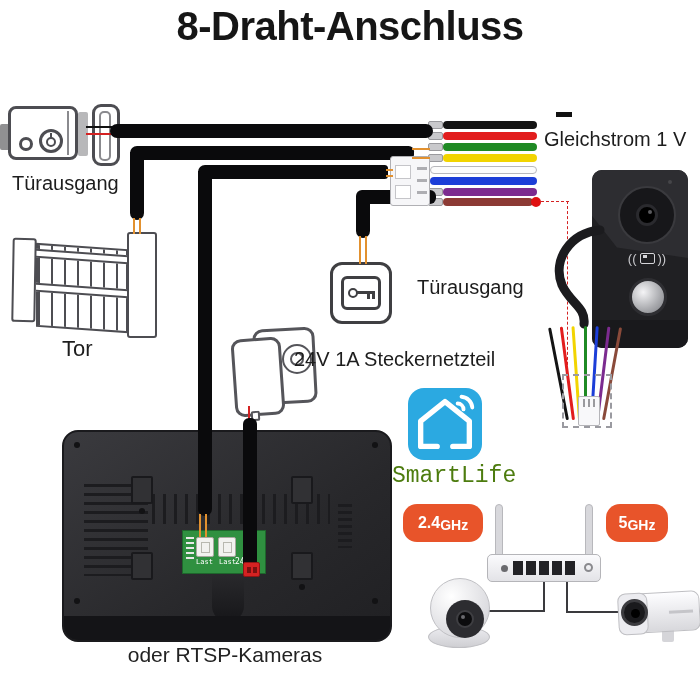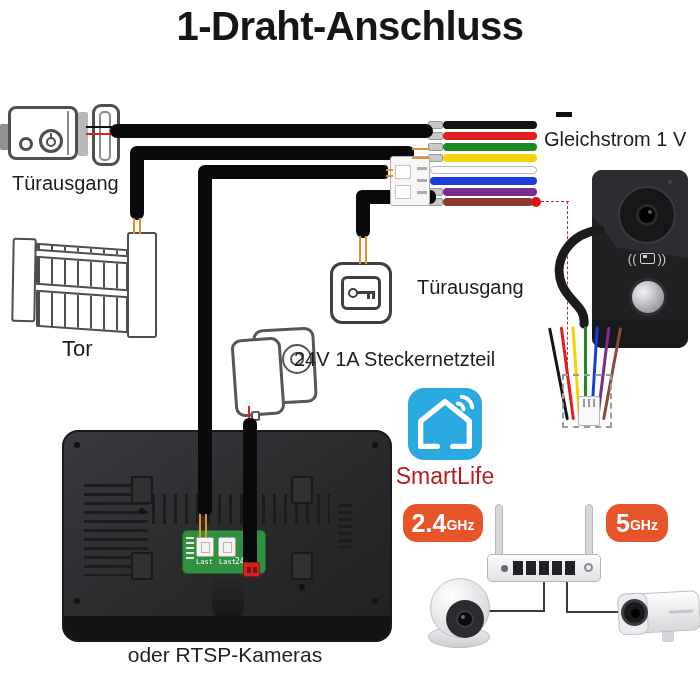--- a/index.html
+++ b/index.html
@@ -19,31 +19,31 @@
   .dashred{position:absolute;z-index:2;}
   
   .fanwire{position:absolute;width:3px;height:94px;top:326px;transform-origin:50% 100%;border-radius:2px;z-index:2;}
   
   .vent{position:absolute;z-index:2;}
   .sq{position:absolute;width:22px;height:28px;background:#313134;border:2px solid #19191c;border-radius:2px;box-sizing:border-box;z-index:2;}
   .screw{position:absolute;width:6px;height:6px;border-radius:50%;background:#121214;z-index:2;}
   .pcb-t{position:absolute;color:#fff;font-family:"DejaVu Sans Mono",monospace;font-size:7px;line-height:8px;}
   .badge{position:absolute;height:38px;border-radius:14px;display:flex;align-items:center;justify-content:center;
          color:#fff;font-weight:bold;z-index:2;}
-  .badge .num{font-size:25px;}
+  .badge .num{font-size:16px;}
   .badge .unit{font-size:14px;margin-top:4px;}
   .line{position:absolute;background:#3a3a3e;z-index:1;}
   .caption{position:absolute;left:85px;top:642px;width:280px;text-align:center;font-size:21px;line-height:26px;color:#222;}
 </style>
 </head>
 <body>
 
 <div id="canvas">
 
-  <div class="title">1-Draht-Anschluss</div>
+  <div class="title">8-Draht-Anschluss</div>
 
   <div>
     <div class="abs" style="left:0;top:124px;width:10px;height:26px;background:#909092;border-radius:2px;"></div>
     <div class="abs" style="left:78px;top:112px;width:10px;height:44px;background:#b8b8ba;border-radius:2px;"></div>
     <div class="outl" style="left:8px;top:106px;width:70px;height:54px;">
       <div class="abs" style="right:6px;top:2px;width:0;height:44px;border-left:2px solid #8a8a8e;"></div>
       <div class="abs" style="left:8px;top:28px;width:14px;height:14px;border:3px solid #4d4d52;border-radius:50%;box-sizing:border-box;"></div>
       <div class="abs" style="left:28px;top:20px;width:24px;height:24px;border:3px solid #4d4d52;border-radius:50%;box-sizing:border-box;">
         <div class="abs" style="left:4px;top:5px;width:10px;height:10px;border:2px solid #4d4d52;border-radius:50%;box-sizing:border-box;"></div>
         <div class="abs" style="left:8px;top:1px;width:2px;height:6px;background:#4d4d52;"></div>
@@ -77,21 +77,21 @@
     <div class="vent" style="left:152px;top:494px;width:178px;height:30px;background:repeating-linear-gradient(to right,#1c1c1f 0 3px,transparent 3px 11px);"></div>
     <div class="vent" style="left:338px;top:504px;width:14px;height:44px;background:repeating-linear-gradient(to bottom,#1c1c1f 0 3px,transparent 3px 7px);"></div>
     <div class="sq" style="left:131px;top:476px;"></div>
     <div class="sq" style="left:291px;top:476px;"></div>
     <div class="sq" style="left:131px;top:552px;"></div>
     <div class="sq" style="left:291px;top:552px;"></div>
     <div class="screw" style="left:139px;top:508px;"></div>
     <div class="screw" style="left:299px;top:584px;"></div>
     <div class="abs" style="left:212px;top:572px;width:32px;height:50px;background:linear-gradient(#2a2a2d,#161619);border-radius:0 0 16px 16px;z-index:1;"></div>
 
-    <div class="abs" style="left:182px;top:530px;width:84px;height:44px;background:#2f9040;border:1.5px solid #1e662c;border-radius:5px;box-sizing:border-box;z-index:2;">
+    <div class="abs" style="left:182px;top:530px;width:84px;height:44px;background:#2f9040;border:1.5px solid #1e662c;border-radius:0;box-sizing:border-box;z-index:2;">
       <div class="abs" style="left:3px;top:6px;width:8px;height:24px;background:repeating-linear-gradient(to bottom,#e8e8e8 0 2px,transparent 2px 5px);"></div>
       <div class="abs" style="left:13px;top:6px;width:18px;height:20px;background:#f2f2ef;border:1.5px solid #a8a89f;border-radius:2px;box-sizing:border-box;">
         <div class="abs" style="left:4px;top:4px;width:7px;height:9px;border:1px solid #b8b8af;"></div>
       </div>
       <div class="abs" style="left:35px;top:6px;width:18px;height:20px;background:#f2f2ef;border:1.5px solid #a8a89f;border-radius:2px;box-sizing:border-box;">
         <div class="abs" style="left:4px;top:4px;width:7px;height:9px;border:1px solid #b8b8af;"></div>
       </div>
       <div class="pcb-t" style="left:13px;top:27px;">Last</div>
       <div class="pcb-t" style="left:36px;top:27px;">Last</div>
       <div class="pcb-t" style="left:63px;top:8px;">TF</div>
@@ -216,21 +216,21 @@
   </div>
 
   <div>
     <div class="abs" style="left:408px;top:388px;width:74px;height:72px;background:#2ba9e1;border-radius:16px;z-index:2;">
       <svg width="74" height="72" viewBox="0 0 76 70">
         <path d="M 30 58 L 13 58 L 13 32 L 38 12 L 63 32 L 63 58 L 46 58" fill="none" stroke="#fff" stroke-width="5.5" stroke-linejoin="round" stroke-linecap="round"></path>
         <path d="M 51 14 a 6 6 0 0 1 6 6" fill="none" stroke="#fff" stroke-width="4" stroke-linecap="round"></path>
         <path d="M 55 7 a 12 12 0 0 1 11 11" fill="none" stroke="#fff" stroke-width="4" stroke-linecap="round"></path>
       </svg>
     </div>
-    <div class="abs" style="left:392px;top:463px;width:106px;text-align:center;font-size:23px;color:#b91c1c;">SmartLife</div>
+    <div class="abs" style="left:392px;top:463px;width:106px;text-align:center;font-size:23px;color:#4d7c0f;font-family:Liberation Mono, monospace;">SmartLife</div>
   </div>
 
   <div class="badge" style="left: 403px; top: 504px; width: 80px; background-color: rgb(232, 84, 42);">
     <span class="num">2.4</span>
       <span class="unit">GHz</span>
   </div>
   <div class="badge" style="left: 606px; top: 504px; width: 62px; background-color: rgb(232, 84, 42);">
     <span class="num">5</span>
       <span class="unit">GHz</span>
   </div>

